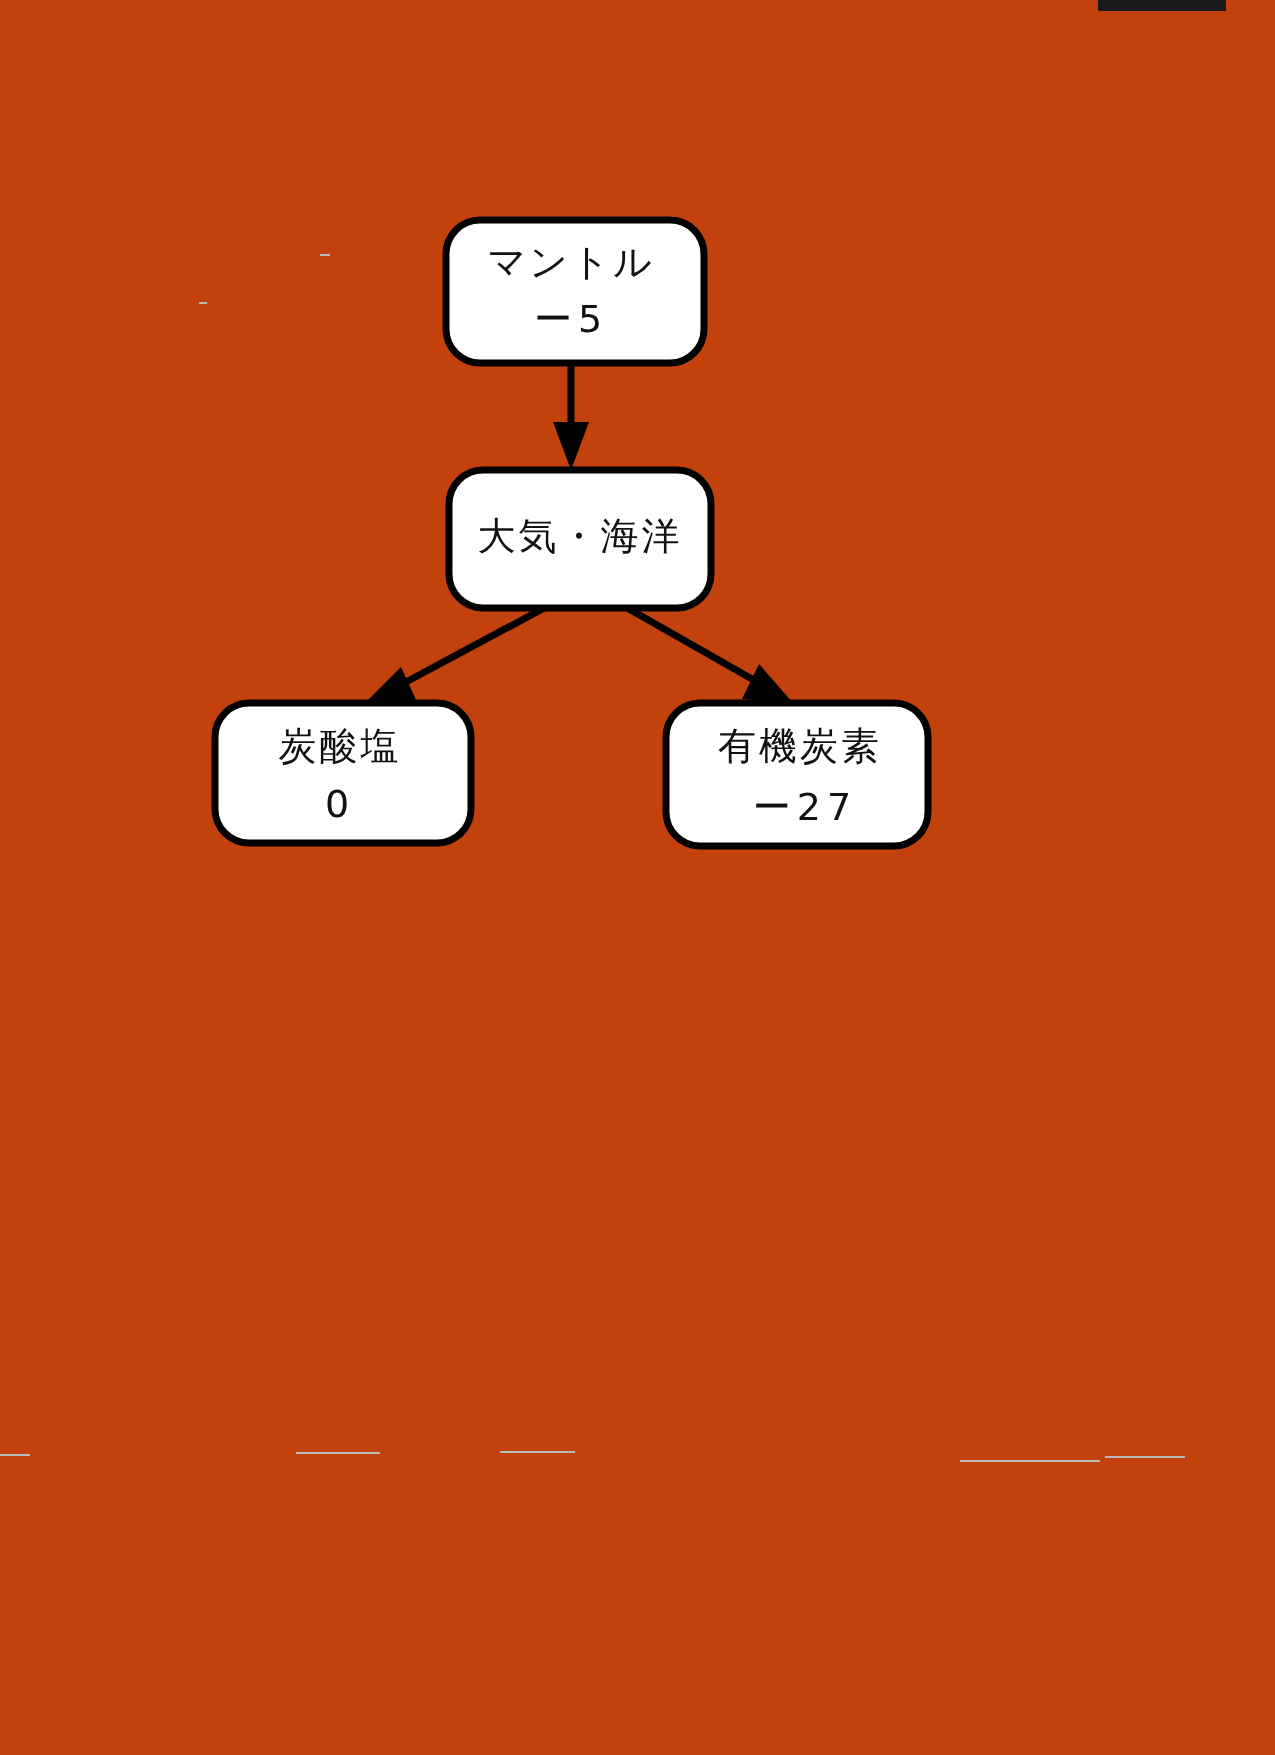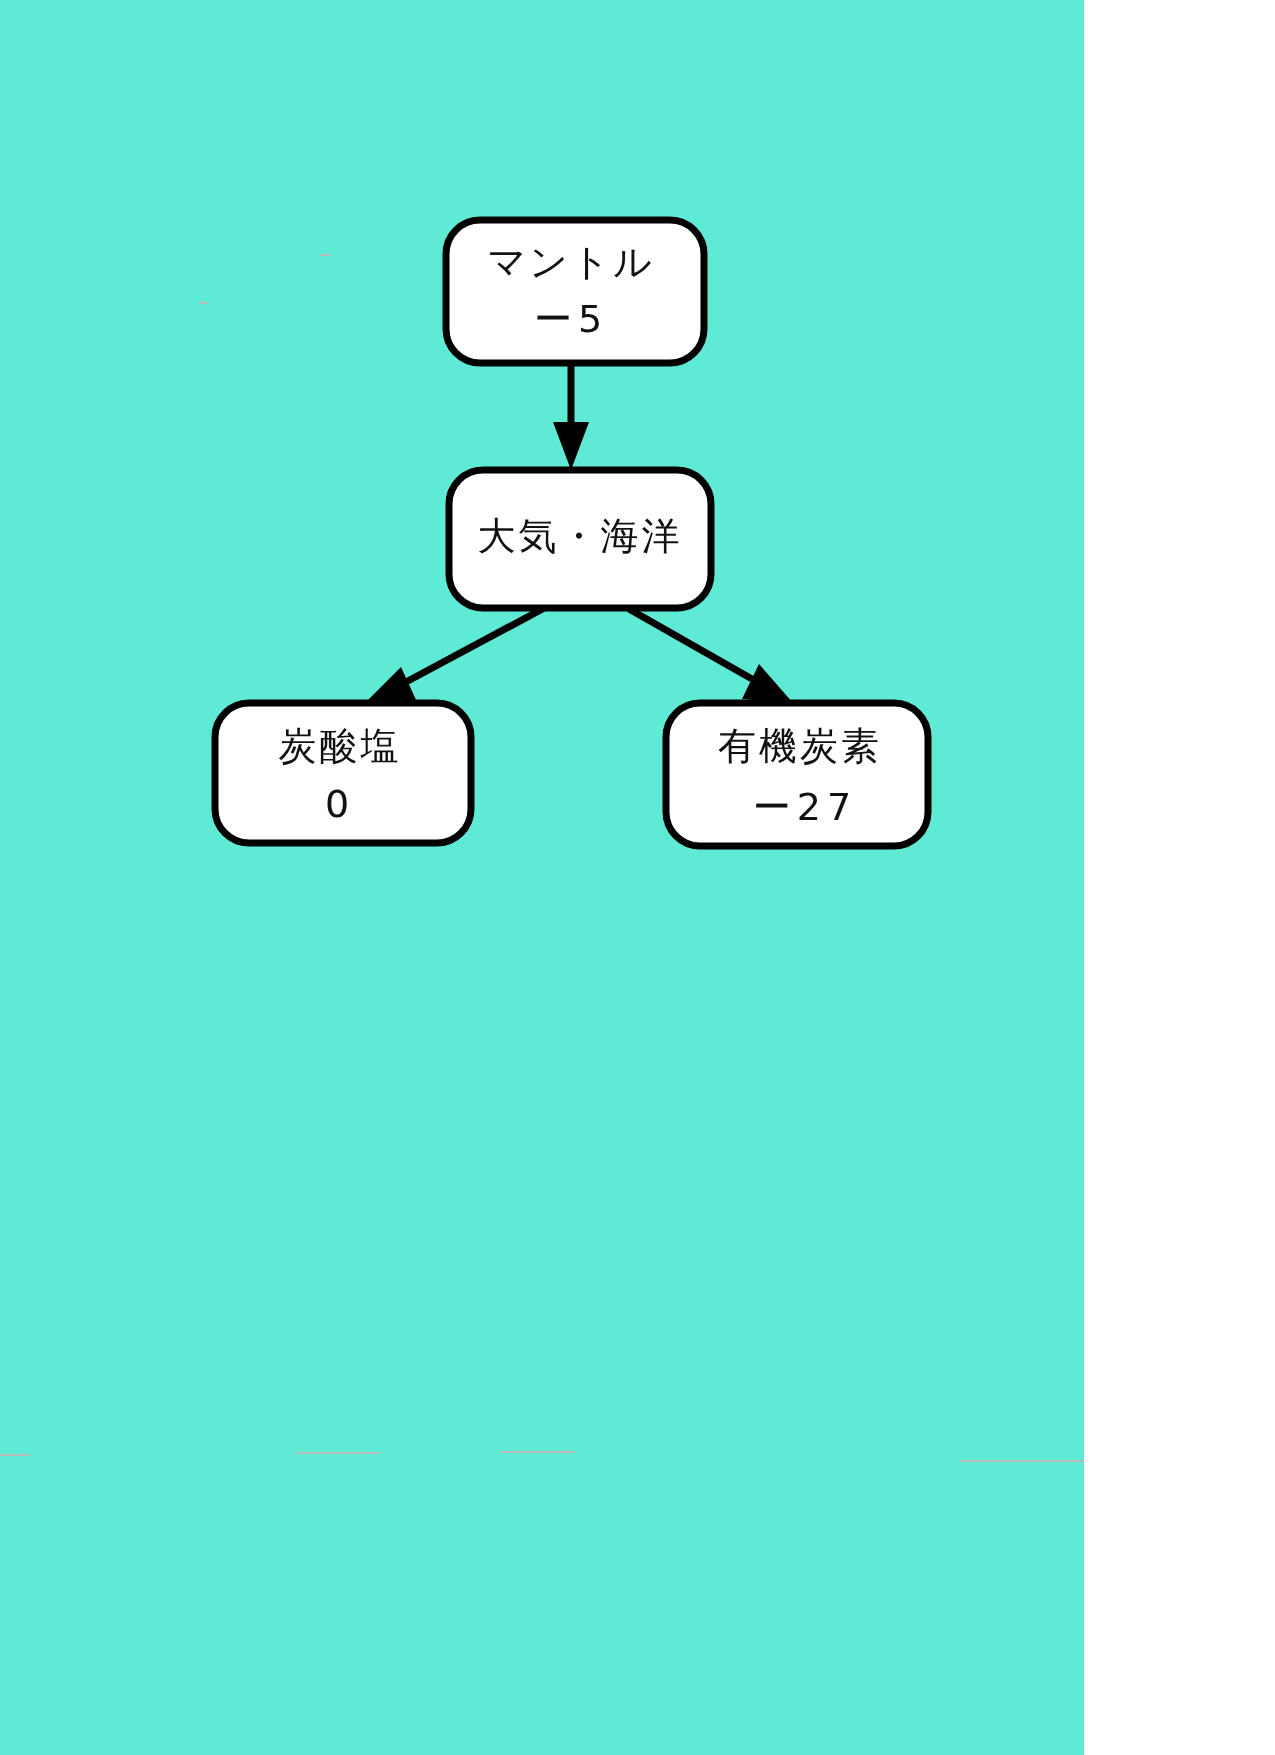--- a/index.html
+++ b/index.html
@@ -2,23 +2,23 @@
 <html><head>
 <meta charset="utf-8">
 <style>
   html, body {
     margin: 0;
     padding: 0;
     background: #ffffff;
   }
   #page {
     position: relative;
-    width: 1084px;
+    width: 1275px;
     height: 1755px;
-    background: #5eead4;
+    background: #c2410c;
     overflow: hidden;
     font-family: "Liberation Sans", "DejaVu Sans", sans-serif;
   }
   #diagram-svg {
     position: absolute;
     left: 0;
     top: 0;
     width: 1275px;
     height: 1755px;
   }

